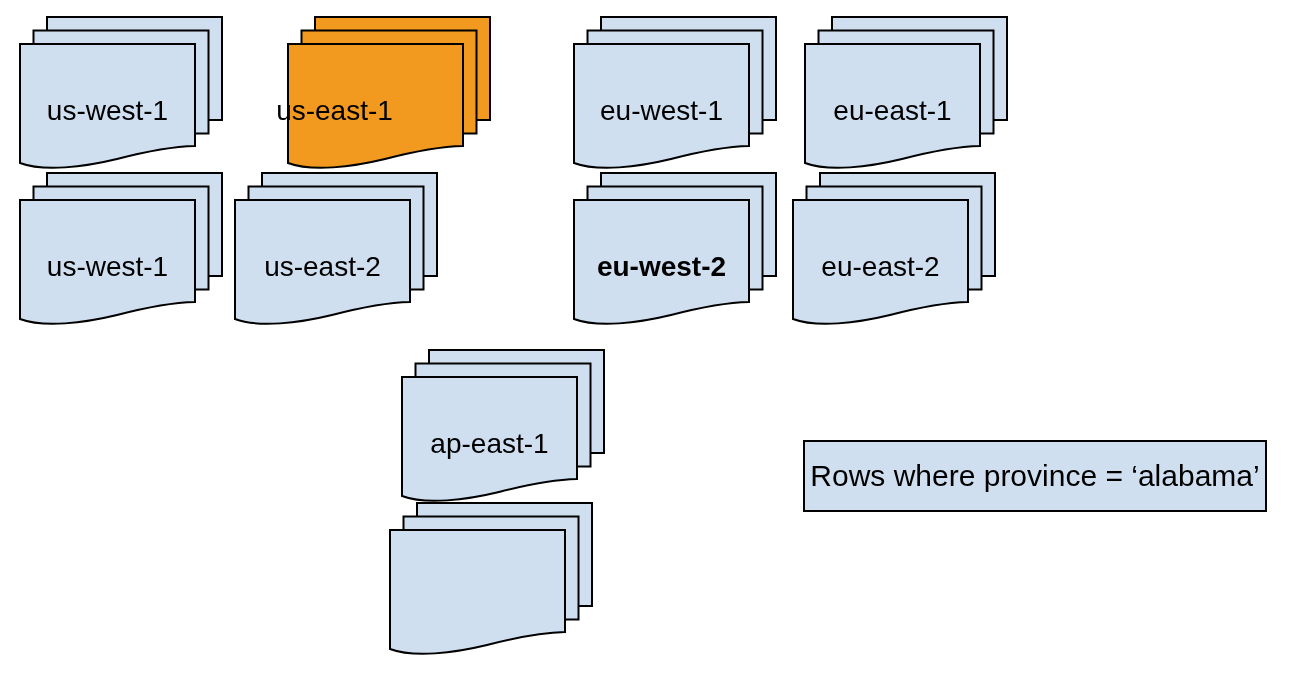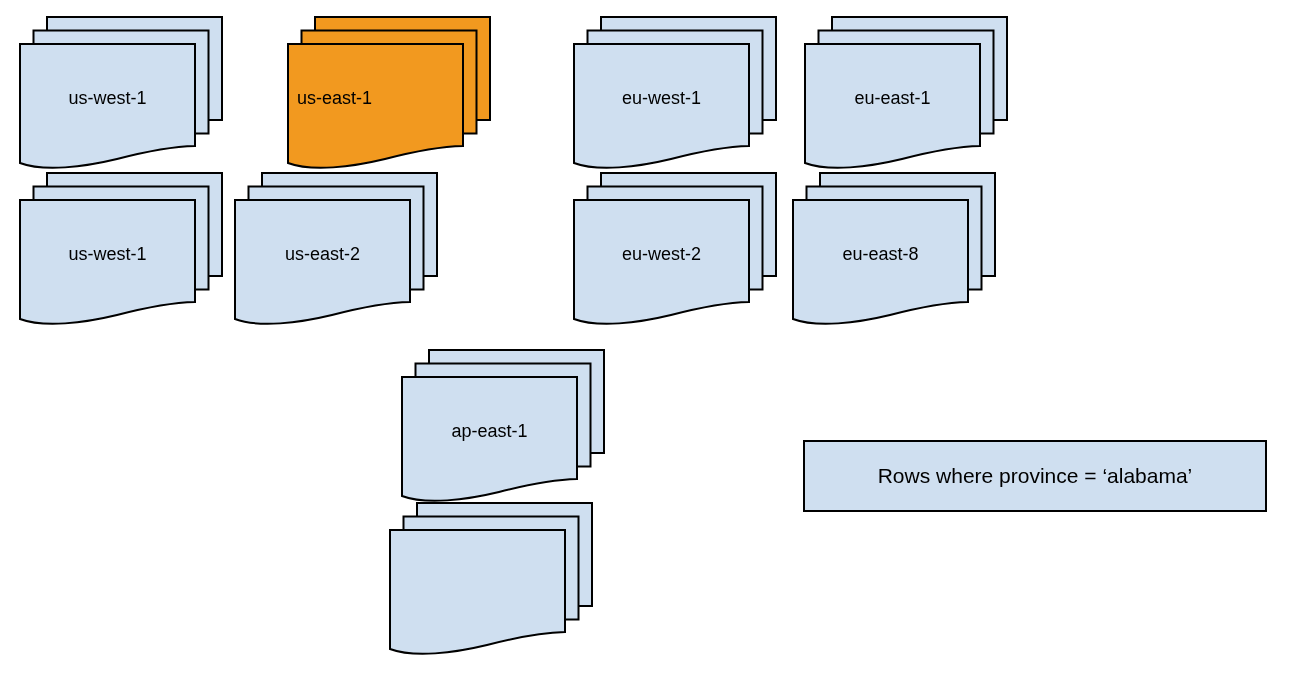--- a/index.html
+++ b/index.html
@@ -15,35 +15,35 @@
   
   .doc-stack { position: absolute; width: 206px; height: 158px; }
   .doc-stack svg { display: block; width: 206px; height: 158px; overflow: visible; }
   .sheet {
     fill: var(--doc-fill, #cfdff0);
     stroke: var(--stroke, #000000);
     stroke-width: 2;
   }
   .doc-stack.highlight .sheet { fill: var(--highlight-fill, #f2991f); }
   .stack-label {
-    position: absolute; left: 1px; top: 27px;
+    position: absolute; left: 1px; top: 39px;
     width: 175px; height: 112px;
     display: flex; align-items: center; justify-content: center;
-    font-size: 18px; line-height: 1.2; color: var(--text, #000000);
+    font-size: 28px; line-height: 1.2; color: var(--text, #000000);
     white-space: nowrap;
   }
 
   
   .legend { position: absolute; left: 803px; top: 440px; width: 464px; z-index: 3; }
   .legend-row {
     box-sizing: border-box;
     height: 72px;
     border: 2px solid var(--stroke, #000000);
     display: flex; align-items: center; justify-content: center;
-    font-size: 21px; color: var(--text, #000000);
+    font-size: 30px; color: var(--text, #000000);
   }
   .legend-row + .legend-row { margin-top: -2px; }
   .legend-row.blue   { background: var(--doc-fill, #cfdff0); }
   .legend-row.orange { background: var(--highlight-fill, #f2991f); }
 </style>
 </head>
 <body>
 
 <div id="canvas">
   <div id="stacks">
@@ -88,35 +88,35 @@
         <div class="stack-label">us-west-1</div>
       </div>
       <div class="doc-stack" style="left: 234px; top: 172px; z-index: 1;">
         <svg viewBox="0 0 206 158">
           <rect class="sheet" x="28" y="1" width="175" height="103"></rect>
           <rect class="sheet" x="14.5" y="14.5" width="175" height="103"></rect>
           <path class="sheet" d="M1 28 L176 28 L176 130 C152 130.5 125 136 98 143 C65 151 25 156 1 147 Z"></path>
         </svg>
         <div class="stack-label">us-east-2</div>
       </div>
-      <div class="doc-stack" style="left: 573px; top: 172px; z-index: 1;">
+      <div class="doc-stack" style="left: 573px; top: 172px; z-index: 1; font-weight: bold;">
         <svg viewBox="0 0 206 158">
           <rect class="sheet" x="28" y="1" width="175" height="103"></rect>
           <rect class="sheet" x="14.5" y="14.5" width="175" height="103"></rect>
           <path class="sheet" d="M1 28 L176 28 L176 130 C152 130.5 125 136 98 143 C65 151 25 156 1 147 Z"></path>
         </svg>
         <div class="stack-label">eu-west-2</div>
       </div>
       <div class="doc-stack" style="left: 792px; top: 172px; z-index: 1;">
         <svg viewBox="0 0 206 158">
           <rect class="sheet" x="28" y="1" width="175" height="103"></rect>
           <rect class="sheet" x="14.5" y="14.5" width="175" height="103"></rect>
           <path class="sheet" d="M1 28 L176 28 L176 130 C152 130.5 125 136 98 143 C65 151 25 156 1 147 Z"></path>
         </svg>
-        <div class="stack-label">eu-east-8</div>
+        <div class="stack-label">eu-east-2</div>
       </div>
       <div class="doc-stack" style="left: 401px; top: 349px; z-index: 2;">
         <svg viewBox="0 0 206 158">
           <rect class="sheet" x="28" y="1" width="175" height="103"></rect>
           <rect class="sheet" x="14.5" y="14.5" width="175" height="103"></rect>
           <path class="sheet" d="M1 28 L176 28 L176 130 C152 130.5 125 136 98 143 C65 151 25 156 1 147 Z"></path>
         </svg>
         <div class="stack-label">ap-east-1</div>
       </div>
       <div class="doc-stack" style="left: 389px; top: 502px; z-index: 1;">

